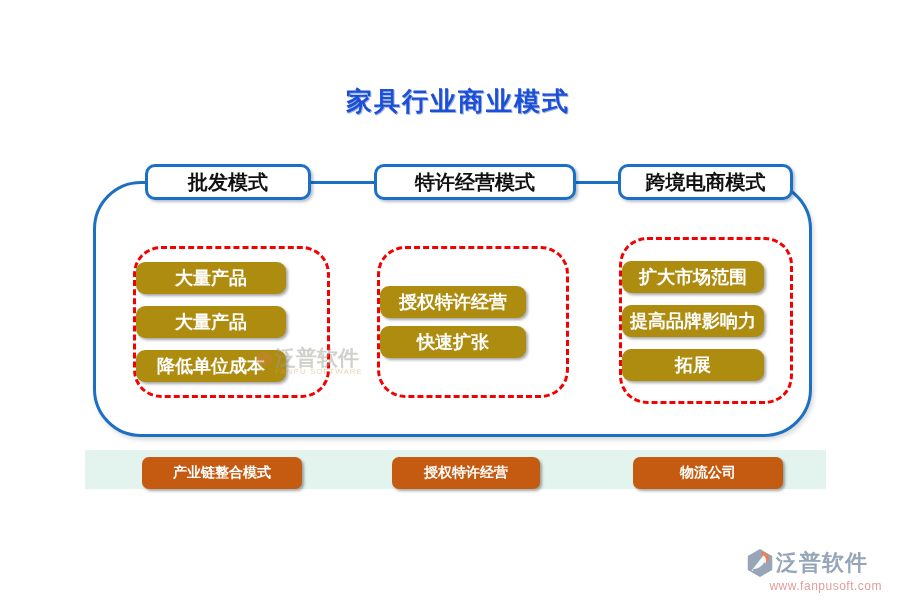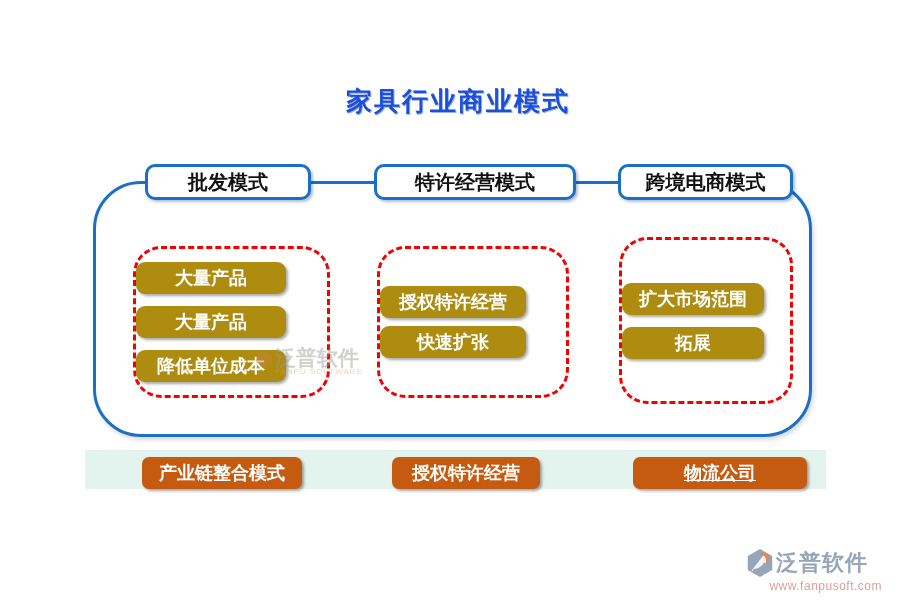--- a/index.html
+++ b/index.html
@@ -74,26 +74,26 @@
   }
   .wm-glyph{width:16px;height:16px;background:#c8833c;margin-top:4px;
     clip-path:polygon(50% 0,100% 28%,100% 72%,50% 100%,0 72%,0 28%);}
 
   
   .mint-strip{left:85px;top:450px;width:741px;height:39px;background:#e3f4ef;}
   .orange-btn{
     top:457px;height:32px;border-radius:7px;background:#c55a11;z-index:2;
     display:flex;align-items:center;justify-content:center;
     font-family:"Liberation Serif","DejaVu Serif",serif;
-    font-size:18px;font-weight:bold;color:#ffffff;white-space:nowrap;
+    font-size:14px;font-weight:bold;color:#ffffff;white-space:nowrap;
     box-shadow:2px 2px 3px rgba(0,0,0,.35);
   }
   .ob1{left:142px;width:160px;}
   .ob2{left:392px;width:148px;}
-  .ob3{left:633px;width:174px;text-decoration:underline;}
+  .ob3{left:633px;width:150px;}
 
   
   .logo{left:746px;top:548px;display:flex;align-items:center;gap:2px;}
   .logo-brand{
     font-family:"Liberation Serif","DejaVu Serif",serif;
     font-size:22px;font-weight:bold;color:#96a5b8;letter-spacing:1px;white-space:nowrap;
   }
   .logo-url{
     left:748px;top:579px;width:134px;text-align:right;
     font-size:12px;color:#e39c9c;letter-spacing:.5px;white-space:nowrap;
@@ -116,20 +116,21 @@
   <div class="gold-btn">降低单位成本</div>
 </div>
 
 <div class="abs dash-box box2">
   <div class="gold-btn">授权特许经营</div>
   <div class="gold-btn">快速扩张</div>
 </div>
 
 <div class="abs dash-box box3">
   <div class="gold-btn">扩大市场范围</div>
+  <div class="gold-btn">提高品牌影响力</div>
   <div class="gold-btn">拓展</div>
 </div>
 
 <div class="abs watermark">
   <div class="wm-glyph"></div>
   <div>
     <div class="wm-text">泛普软件</div>
     <div class="wm-sub">FANPU SOFTWARE</div>
   </div>
 </div>

